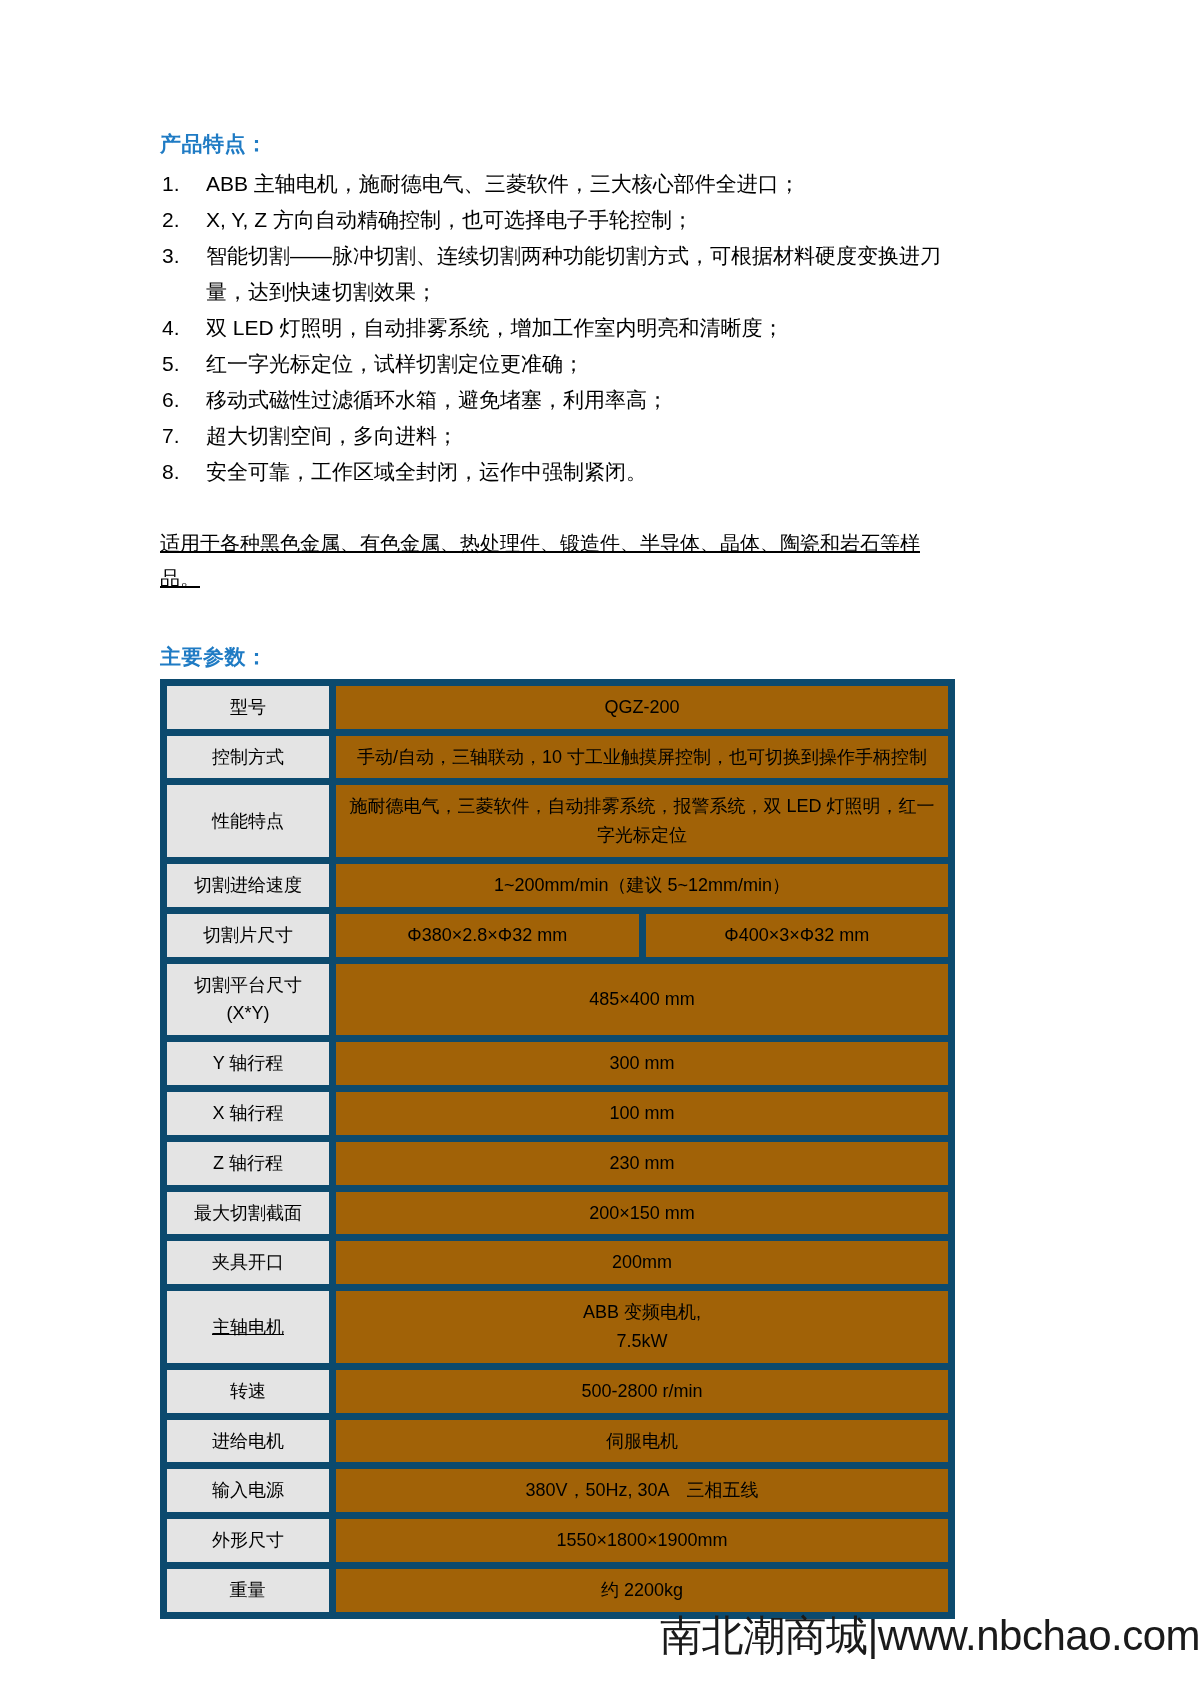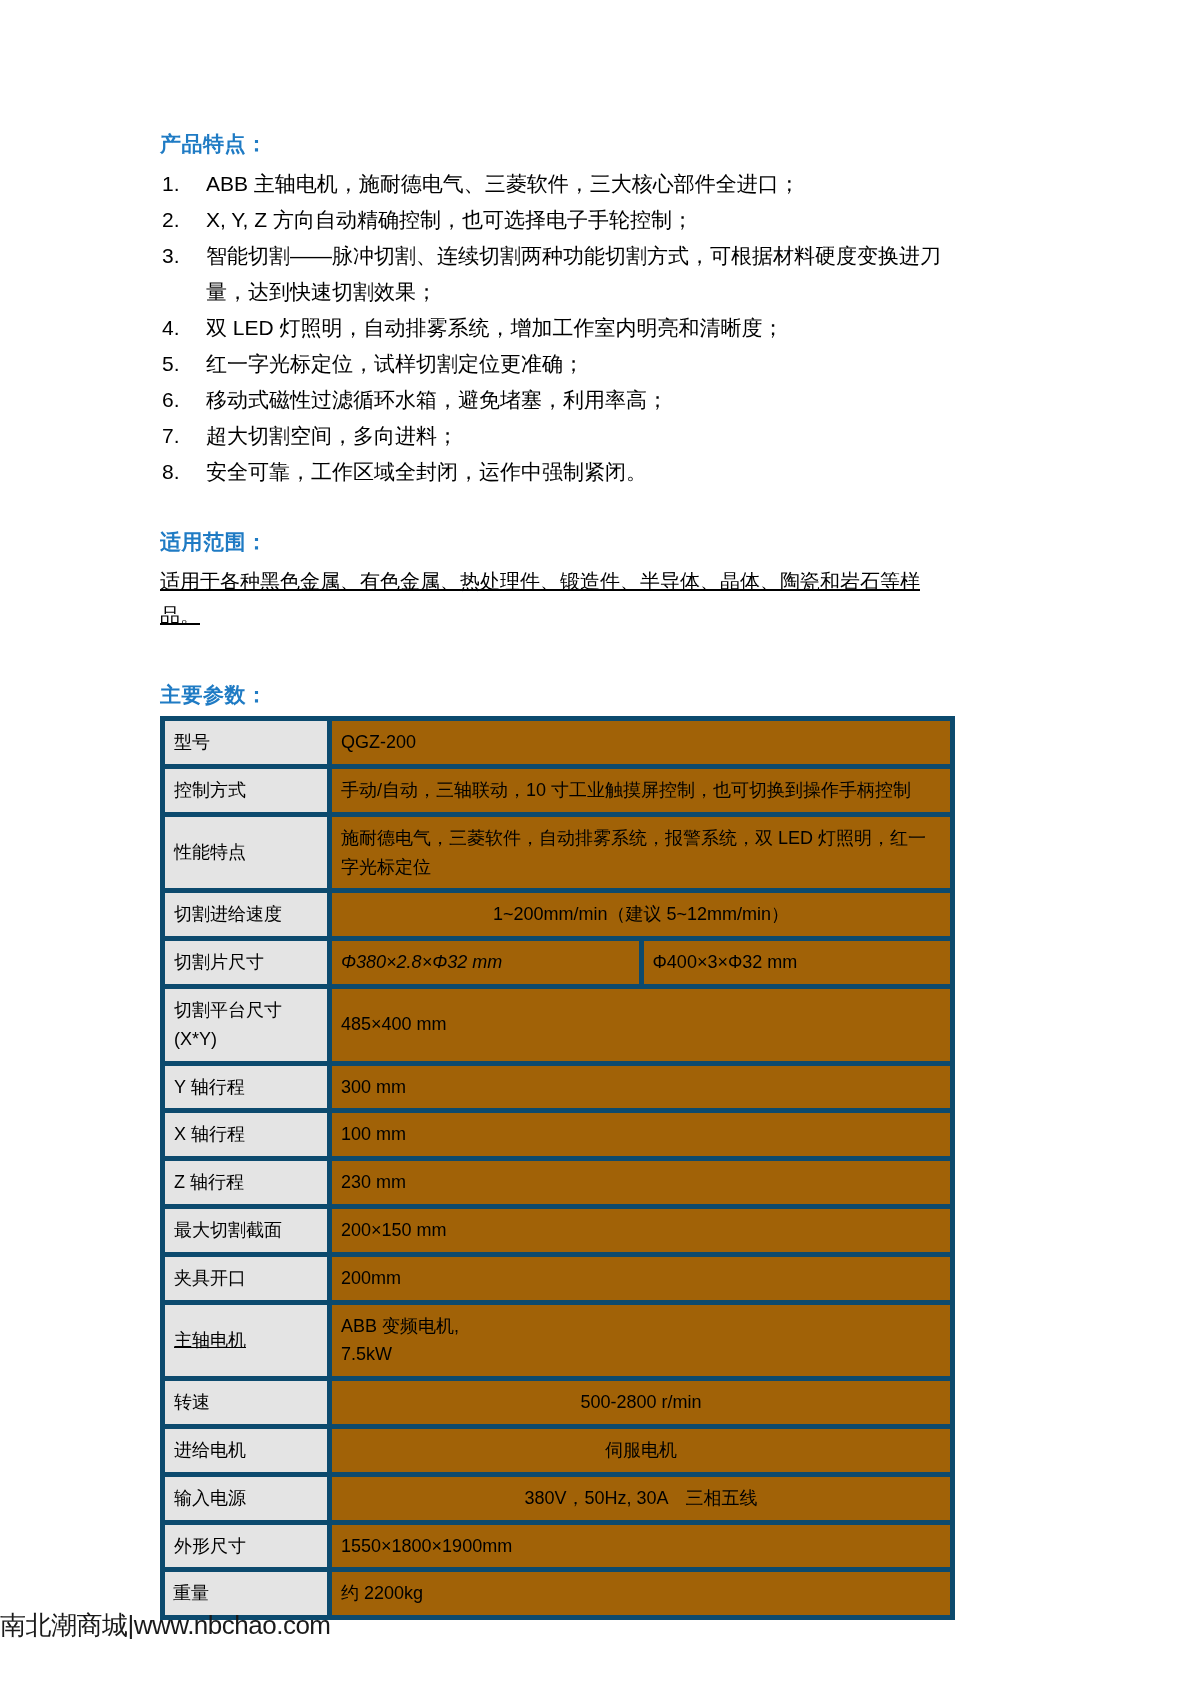--- a/index.html
+++ b/index.html
@@ -67,42 +67,43 @@
     width: 795px;
     text-decoration: underline;
   }
   table.params {
     border-collapse: collapse;
     width: 795px;
     margin-top: 6px;
     table-layout: fixed;
   }
   table.params td {
-    border: 5px solid #0c4a6e;
+    border: 7px solid #0c4a6e;
     font-size: 18px;
     padding: 7px 9px;
     vertical-align: middle;
     line-height: 1.6;
     word-break: break-word;
+    text-align: center;
   }
   table.params td.label {
     background: #e4e4e4;
     width: 144px;
   }
   table.params td.value {
     background: #a16207;
   }
   td.center { text-align: center; }
   .watermark {
     position: absolute;
     left: 0;
     top: 1608px;
     width: 1200px;
-    text-align: left;
-    font-size: 26px;
+    text-align: right;
+    font-size: 42px;
     color: #1a1a1a;
     font-family: "Liberation Sans", "DejaVu Sans", sans-serif;
     letter-spacing: -0.5px;
     white-space: nowrap;
   }
 </style>
 </head>
 <body>
 
 <div class="page">
@@ -140,21 +141,20 @@
           <span class="txt">超大切割空间，多向进料；</span>
         </li>
         <li>
           <span class="num">8.</span>
           <span class="txt">安全可靠，工作区域全封闭，运作中强制紧闭。</span>
         </li>
       </ol>
 
     <div class="spacer-a"></div>
 
-    <h2 class="section-heading">适用范围：</h2>
     <p class="scope-text">适用于各种黑色金属、有色金属、热处理件、锻造件、半导体、晶体、陶瓷和岩石等样品。</p>
 
     <div class="spacer-b"></div>
 
     <h2 class="section-heading">主要参数：</h2>
 
     <table class="params">
       <tbody id="params-body">
           <tr>
             <td class="label" style="white-space: pre-line;">型号</td>
@@ -167,21 +167,21 @@
           <tr>
             <td class="label" style="white-space: pre-line;">性能特点</td>
             <td class="value" colspan="2" style="white-space: pre-line;">施耐德电气，三菱软件，自动排雾系统，报警系统，双 LED 灯照明，红一字光标定位</td>
           </tr>
           <tr>
             <td class="label" style="white-space: pre-line;">切割进给速度</td>
             <td class="value center" colspan="2" style="white-space: pre-line;">1~200mm/min（建议 5~12mm/min）</td>
           </tr>
           <tr>
             <td class="label" style="white-space: pre-line;">切割片尺寸</td>
-            <td class="value" style="white-space: pre-line; width: 300px; font-style: italic;">Φ380×2.8×Φ32 mm</td>
+            <td class="value" style="white-space: pre-line; width: 300px;">Φ380×2.8×Φ32 mm</td>
             <td class="value">Φ400×3×Φ32 mm</td>
           </tr>
           <tr>
             <td class="label" style="white-space: pre-line;">切割平台尺寸
 (X*Y)</td>
             <td class="value" colspan="2" style="white-space: pre-line;">485×400 mm</td>
           </tr>
           <tr>
             <td class="label" style="white-space: pre-line;">Y 轴行程</td>
             <td class="value" colspan="2" style="white-space: pre-line;">300 mm</td>

